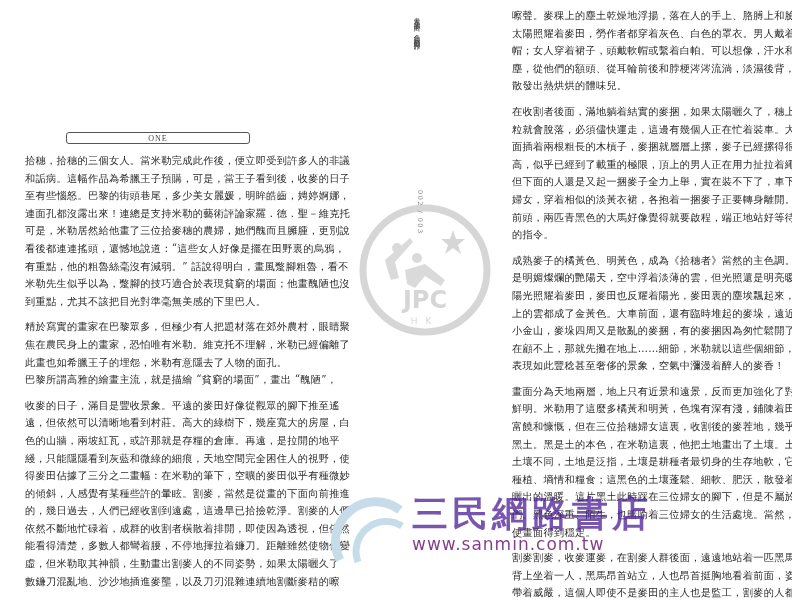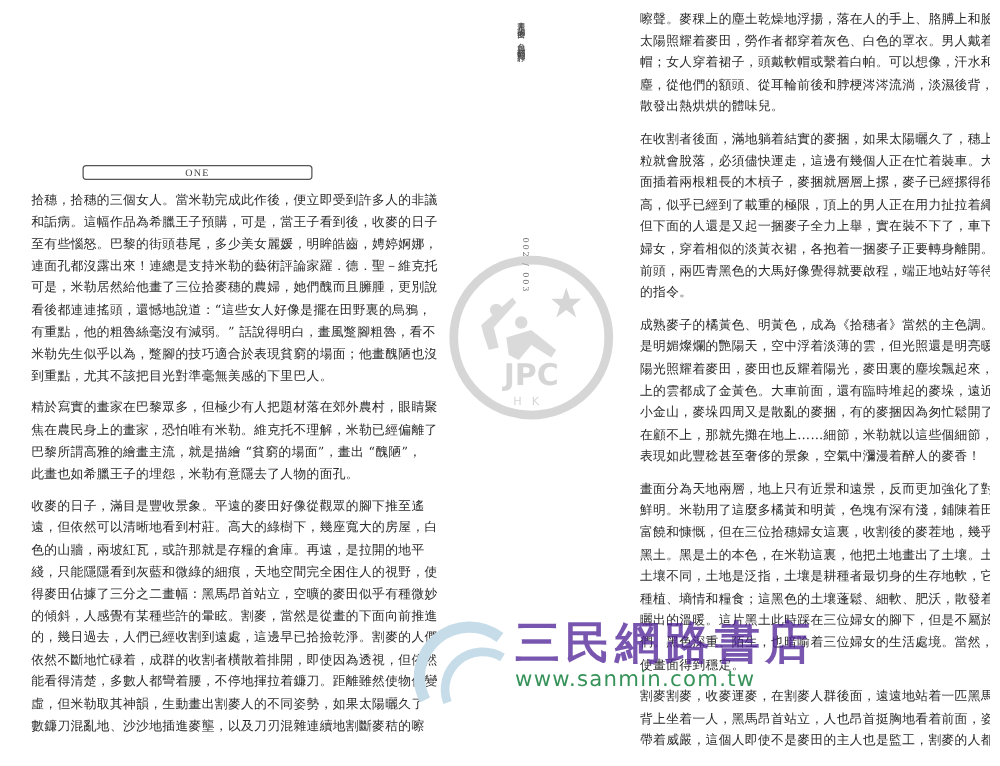--- a/index.html
+++ b/index.html
@@ -35,21 +35,21 @@
   }
 
   .wm-jpc { position: absolute; left: 355px; top: 200px; width: 140px; height: 140px; opacity: 0.55; }
   .wm-sanmin { position: absolute; left: 350px; top: 490px; width: 320px; height: 90px; }
   .wm-sanmin .name {
     position: absolute; left: 62px; top: 0; font-family: "DejaVu Serif", serif; font-size: 36px;
     color: #4c1d95; letter-spacing: 4px; font-weight: bold; opacity: 0.75;
   }
   .wm-sanmin .url {
     position: absolute; left: 62px; top: 44px; font-family: "DejaVu Sans", sans-serif; font-size: 17px;
-    color: #15803d; letter-spacing: 1px; opacity: 0.85;
+    color: #701a75; letter-spacing: 1px; opacity: 0.85;
   }
 </style>
 </head>
 <body>
 
 <div class="page page-left">
   <div class="chapter-banner">
     <span>ONE</span>
   </div>
   <div class="text-col left-col" id="left-col">
@@ -60,29 +60,29 @@
         <span class="ln">連面孔都沒露出來！連總是支持米勒的藝術評論家羅．德．聖－維克托</span>
         <span class="ln">可是，米勒居然給他畫了三位拾麥穗的農婦，她們醜而且臃腫，更別說</span>
         <span class="ln">看後都連連搖頭，還憾地說道：“這些女人好像是擺在田野裏的烏鴉，</span>
         <span class="ln">有重點，他的粗魯絲毫沒有減弱。” 話說得明白，畫風蹩腳粗魯，看不</span>
         <span class="ln">米勒先生似乎以為，蹩腳的技巧適合於表現貧窮的場面；他畫醜陋也沒</span>
         <span class="ln">到重點，尤其不該把目光對準毫無美感的下里巴人。</span>
       </p>
       <p>
         <span class="ln">精於寫實的畫家在巴黎眾多，但極少有人把題材落在郊外農村，眼睛聚</span>
         <span class="ln">焦在農民身上的畫家，恐怕唯有米勒。維克托不理解，米勒已經偏離了</span>
+        <span class="ln">此畫也如希臘王子的埋怨，米勒有意隱去了人物的面孔。</span>
         <span class="ln">巴黎所謂高雅的繪畫主流，就是描繪 “貧窮的場面”，畫出 “醜陋”，</span>
-        <span class="ln">此畫也如希臘王子的埋怨，米勒有意隱去了人物的面孔。</span>
       </p>
       <p>
         <span class="ln">收麥的日子，滿目是豐收景象。平遠的麥田好像從觀眾的腳下推至遙</span>
         <span class="ln">遠，但依然可以清晰地看到村莊。高大的綠樹下，幾座寬大的房屋，白</span>
         <span class="ln">色的山牆，兩坡紅瓦，或許那就是存糧的倉庫。再遠，是拉開的地平</span>
         <span class="ln">綫，只能隱隱看到灰藍和微綠的細痕，天地空間完全困住人的視野，使</span>
-        <span class="ln">得麥田佔據了三分之二畫幅：黑馬昂首站立，空曠的麥田似乎有種微妙</span>
+        <span class="ln">得麥田佔據了三分之二畫幅：在米勒的筆下，空曠的麥田似乎有種微妙</span>
         <span class="ln">的傾斜，人感覺有某種些許的暈眩。割麥，當然是從畫的下面向前推進</span>
         <span class="ln">的，幾日過去，人們已經收割到遠處，這邊早已拾撿乾淨。割麥的人們</span>
         <span class="ln">依然不斷地忙碌着，成群的收割者橫散着排開，即使因為透視，但依然</span>
         <span class="ln">能看得清楚，多數人都彎着腰，不停地揮拉着鐮刀。距離雖然使物像變</span>
         <span class="ln">虛，但米勒取其神韻，生動畫出割麥人的不同姿勢，如果太陽曬久了</span>
         <span class="ln">數鐮刀混亂地、沙沙地插進麥壟，以及刀刃混雜連續地割斷麥秸的嚓</span>
       </p>
     </div>
 </div>
 

